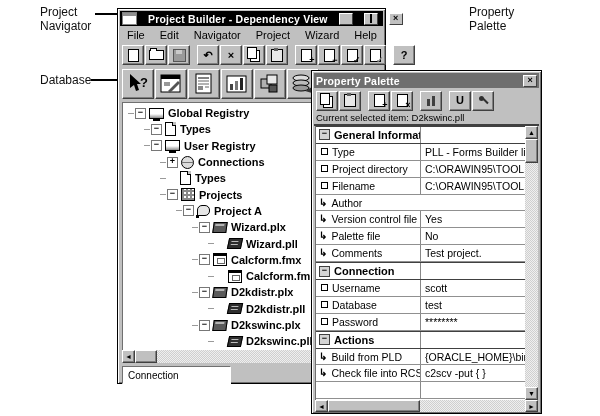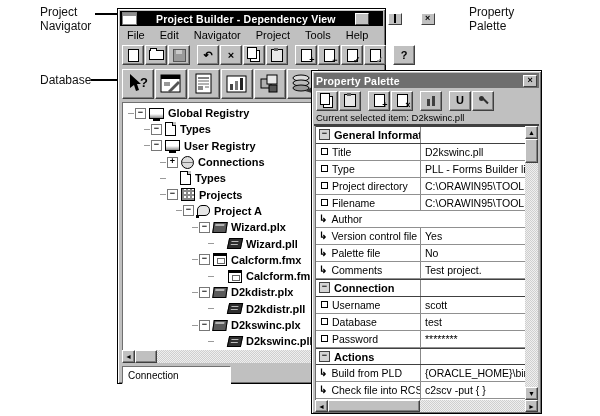--- a/index.html
+++ b/index.html
@@ -5,21 +5,21 @@
   html,body{margin:0;padding:0;background:#fff;}
   .stage{position:relative;width:600px;height:416px;background:#fff;overflow:hidden;
          font-family:"Liberation Sans",sans-serif;color:#000;}
   .note{position:absolute;font-size:12px;line-height:14px;color:#111;}
   .leader{position:absolute;height:2px;background:#000;}
 
   
   .win{position:absolute;background:#c0c0c0;border:1px solid #000;
        box-shadow:inset 1px 1px 0 #fff, inset -1px -1px 0 #707070;}
   .titlebar{position:absolute;left:2px;right:2px;top:2px;height:15px;display:flex;
-            align-items:center;padding:0 2px;gap:19px;}
+            align-items:center;padding:0 2px;gap:11px;}
   .tb-black{background:#000;}
   .tb-gray{background:#6e6e6e;}
   .titletext{color:#fff;font-weight:bold;font-size:10.5px;white-space:nowrap;flex:1;
              letter-spacing:.2px;}
   .winbtn{width:14px;height:12px;background:#c0c0c0;border:1px solid;
           border-color:#fff #404040 #404040 #fff;display:flex;align-items:center;
           justify-content:center;font-size:9px;font-weight:bold;line-height:1;flex:none;}
   .wb-min i{display:block;width:6px;height:2px;background:#000;margin-top:6px;font-style:normal;}
   .wb-max i{display:block;width:7px;height:6px;border:1px solid #000;border-top:2px solid #000;font-style:normal;}
 
@@ -169,21 +169,21 @@
           <i></i>
         </button>
       <button class="winbtn">×</button>
     </div>
 
     <div class="menubar" id="pb-menu">
         <span class="menu-item">File</span>
         <span class="menu-item">Edit</span>
         <span class="menu-item">Navigator</span>
         <span class="menu-item">Project</span>
-        <span class="menu-item">Tools</span>
+        <span class="menu-item">Wizard</span>
         <span class="menu-item">Help</span>
       </div>
 
     <div class="toolbar" id="pb-toolbar" style="left:4px;top:34px;height:24px;">
         <button class="tbtn">
           <span class="pg"></span>
         </button>
         <button class="tbtn">
           <span class="g-folder"></span>
         </button>
@@ -431,29 +431,20 @@
         <div class="prow section">
           <div class="pname">
             <span class="sec-minus">−</span>
             <span class="sec-label">General Information</span>
           </div>
           <div class="pval"></div>
         </div>
         <div class="prow">
           <div class="pname">
             <span class="sq"></span>
-            <span>Title</span>
-          </div>
-          <div class="pval">
-            <span>D2kswinc.pll</span>
-          </div>
-        </div>
-        <div class="prow">
-          <div class="pname">
-            <span class="sq"></span>
             <span>Type</span>
           </div>
           <div class="pval">
             <span>PLL - Forms Builder libr</span>
           </div>
         </div>
         <div class="prow">
           <div class="pname">
             <span class="sq"></span>
             <span>Project directory</span>

